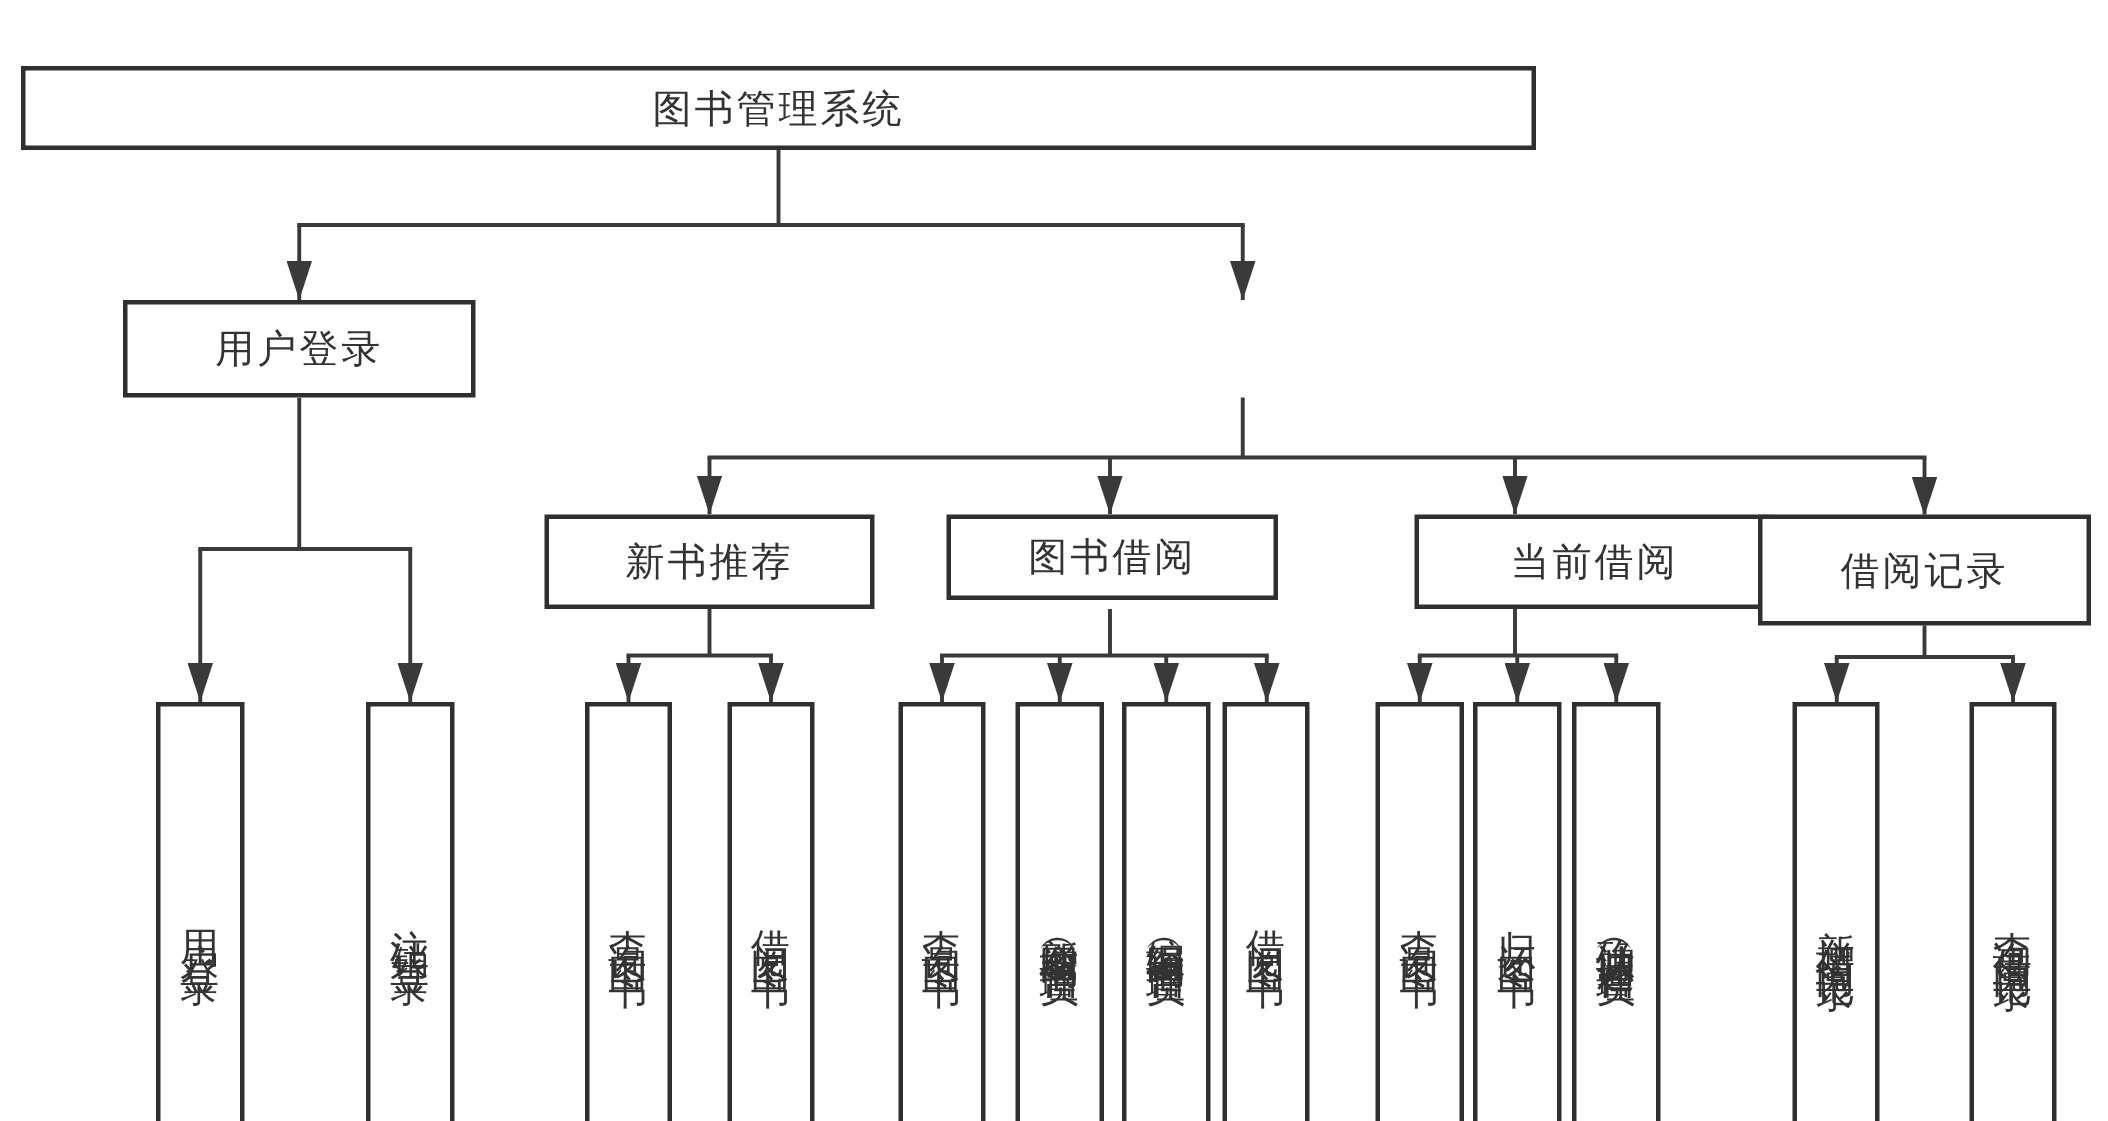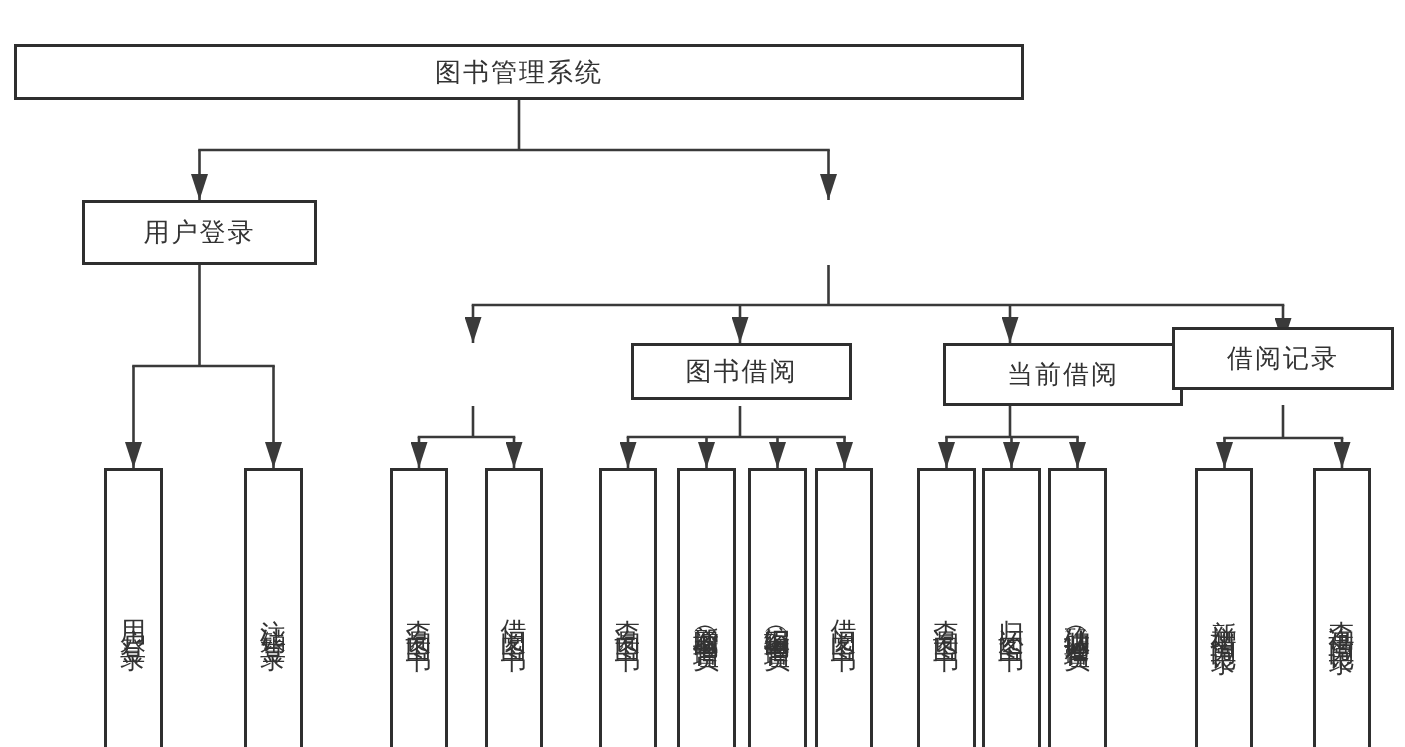--- a/index.html
+++ b/index.html
@@ -90,27 +90,30 @@
   </svg>
 
   <div class="node hbox" style="left:14px;top:13px;width:1010px;height:56px">
     <span>图书管理系统</span>
   </div>
 
   <div class="node hbox" style="left:82px;top:169px;width:235px;height:65px">
     <span>用户登录</span>
   </div>
 
+  <div class="node hbox" style="left:363px;top:312px;width:220px;height:63px">
+    <span>新书推荐</span>
+  </div>
   <div class="node hbox" style="left:631px;top:312px;width:221px;height:57px">
     <span>图书借阅</span>
   </div>
   <div class="node hbox" style="left:943px;top:312px;width:240px;height:63px">
     <span>当前借阅</span>
   </div>
-  <div class="node hbox" style="left:1172px;top:296px;width:222px;height:63px">
+  <div class="node hbox" style="left:1172px;top:312px;width:222px;height:74px">
     <span>借阅记录</span>
   </div>
 
   <div class="node vbox ls4" style="left:104px;top:437px;width:59px;height:298px">
     <span>用户登录</span>
   </div>
   <div class="node vbox ls4" style="left:244px;top:437px;width:59px;height:298px">
     <span>注销登录</span>
   </div>
 

